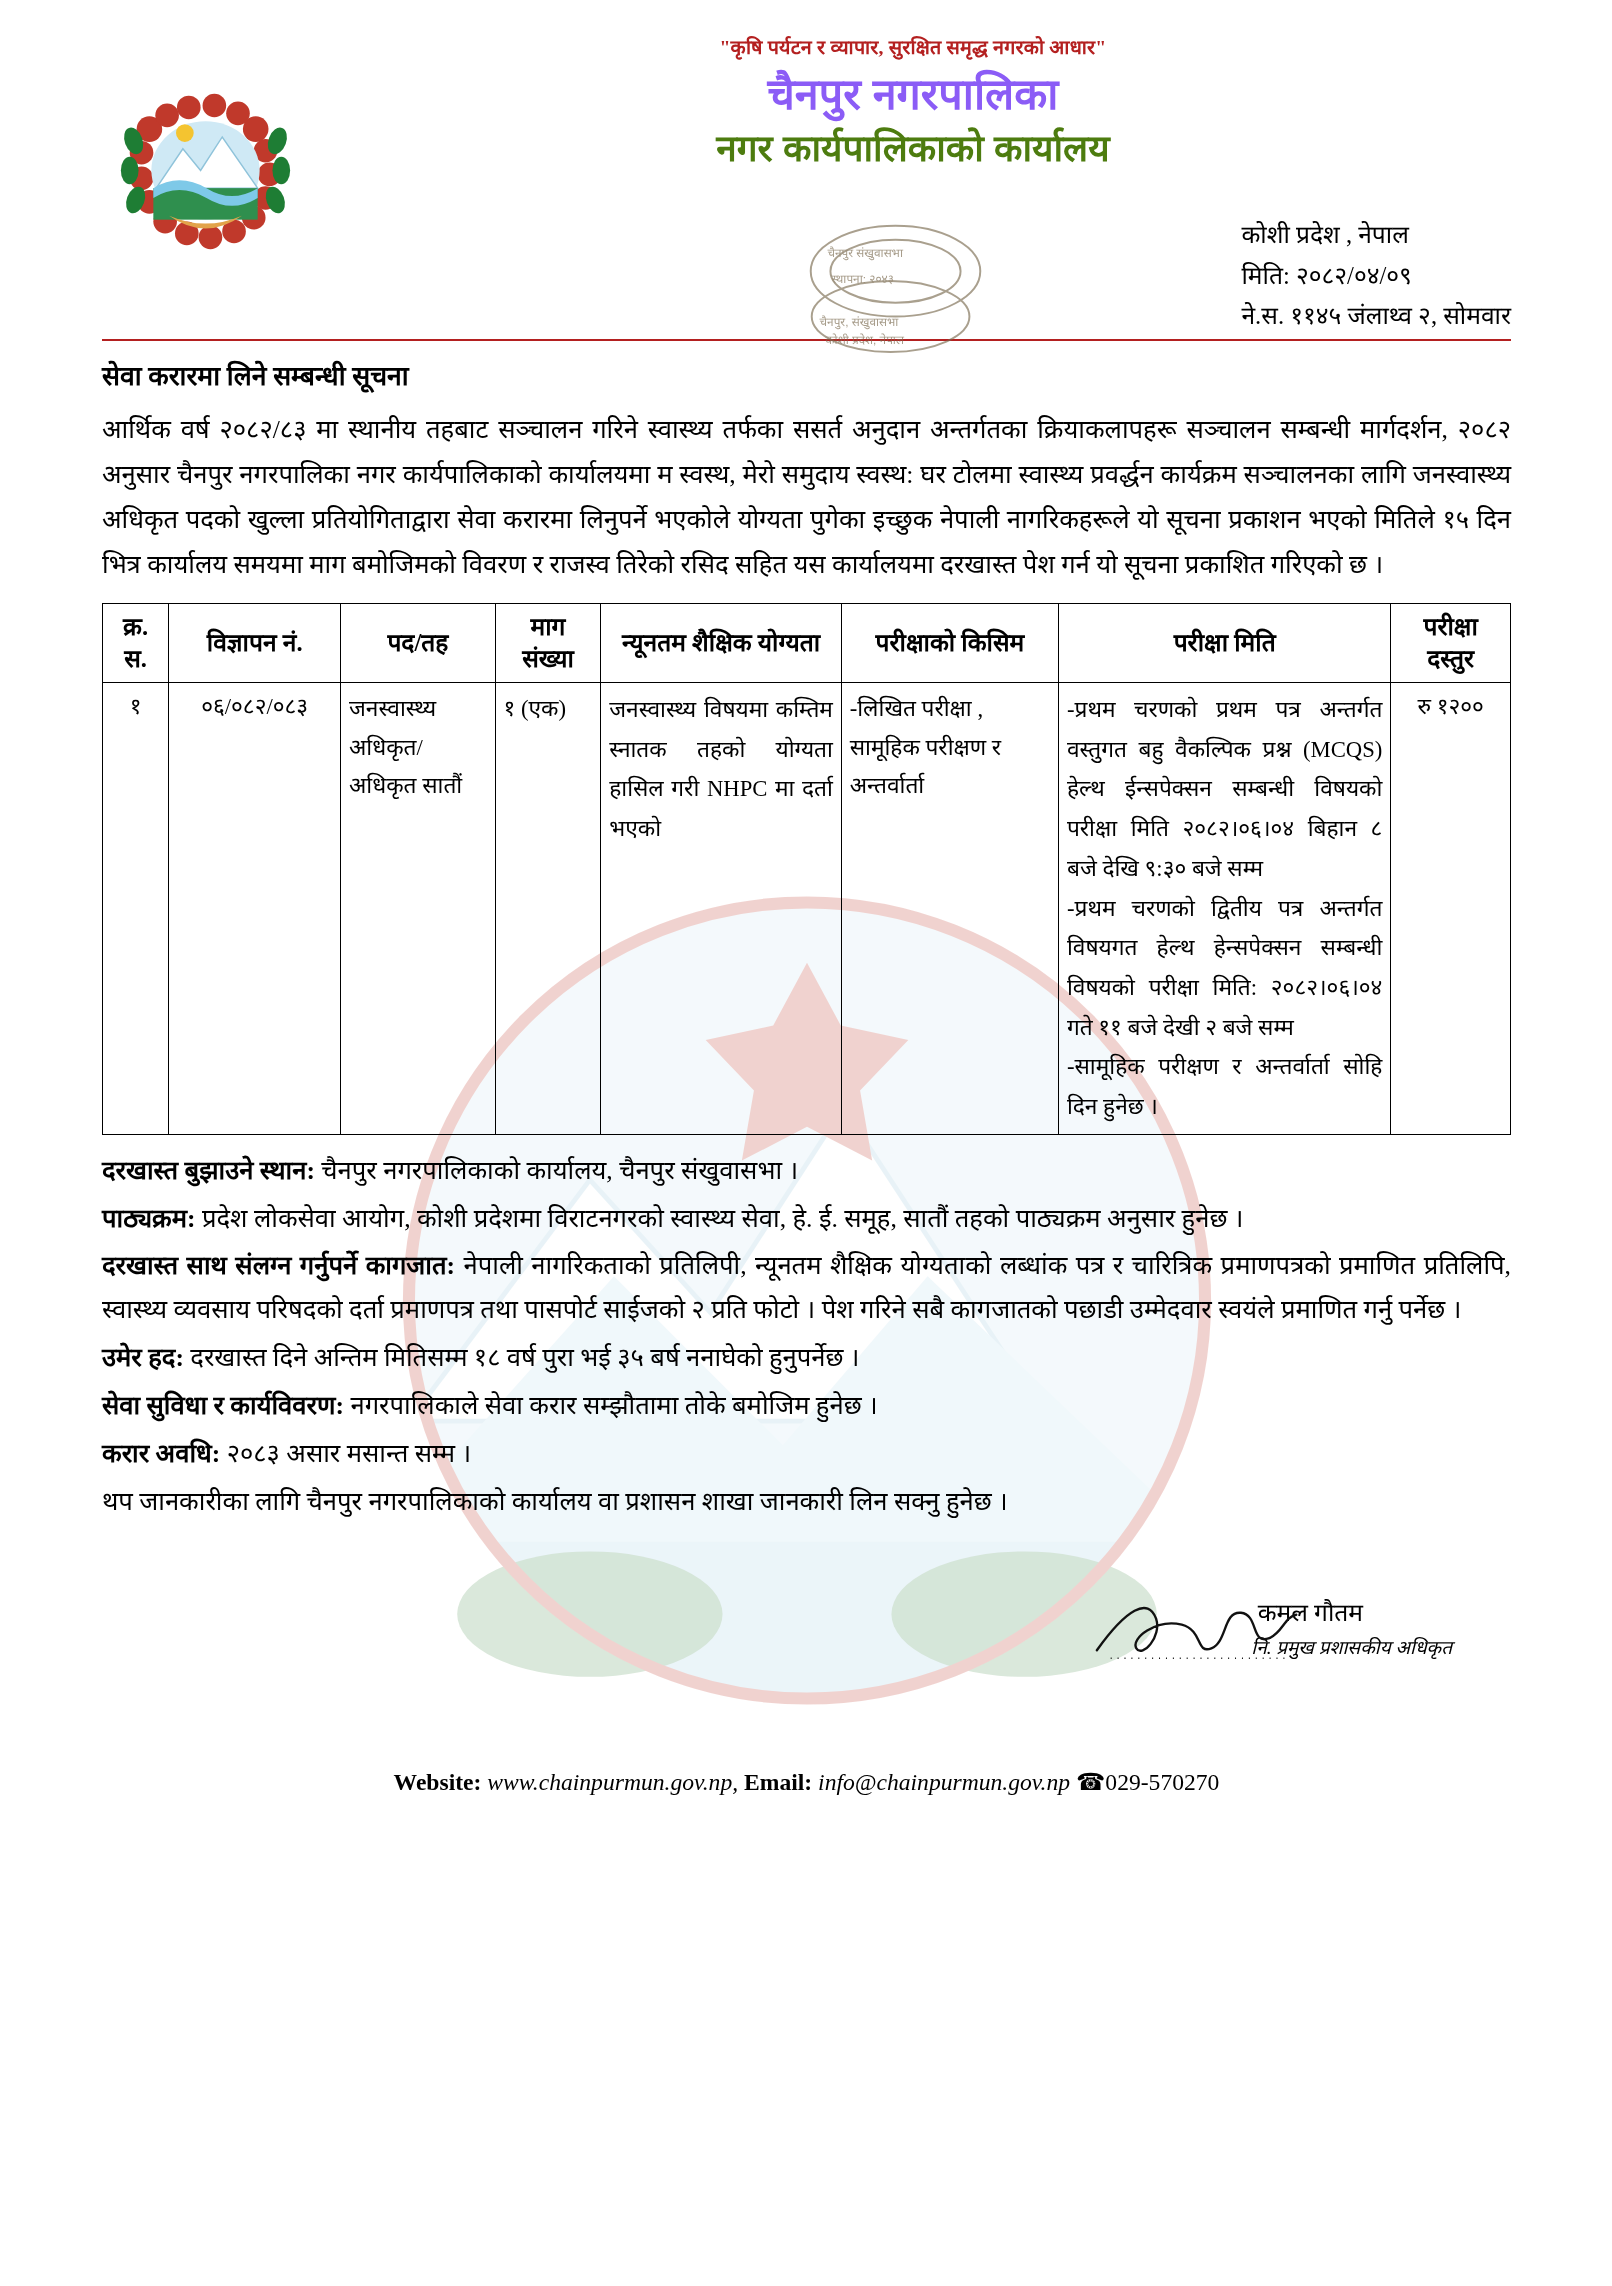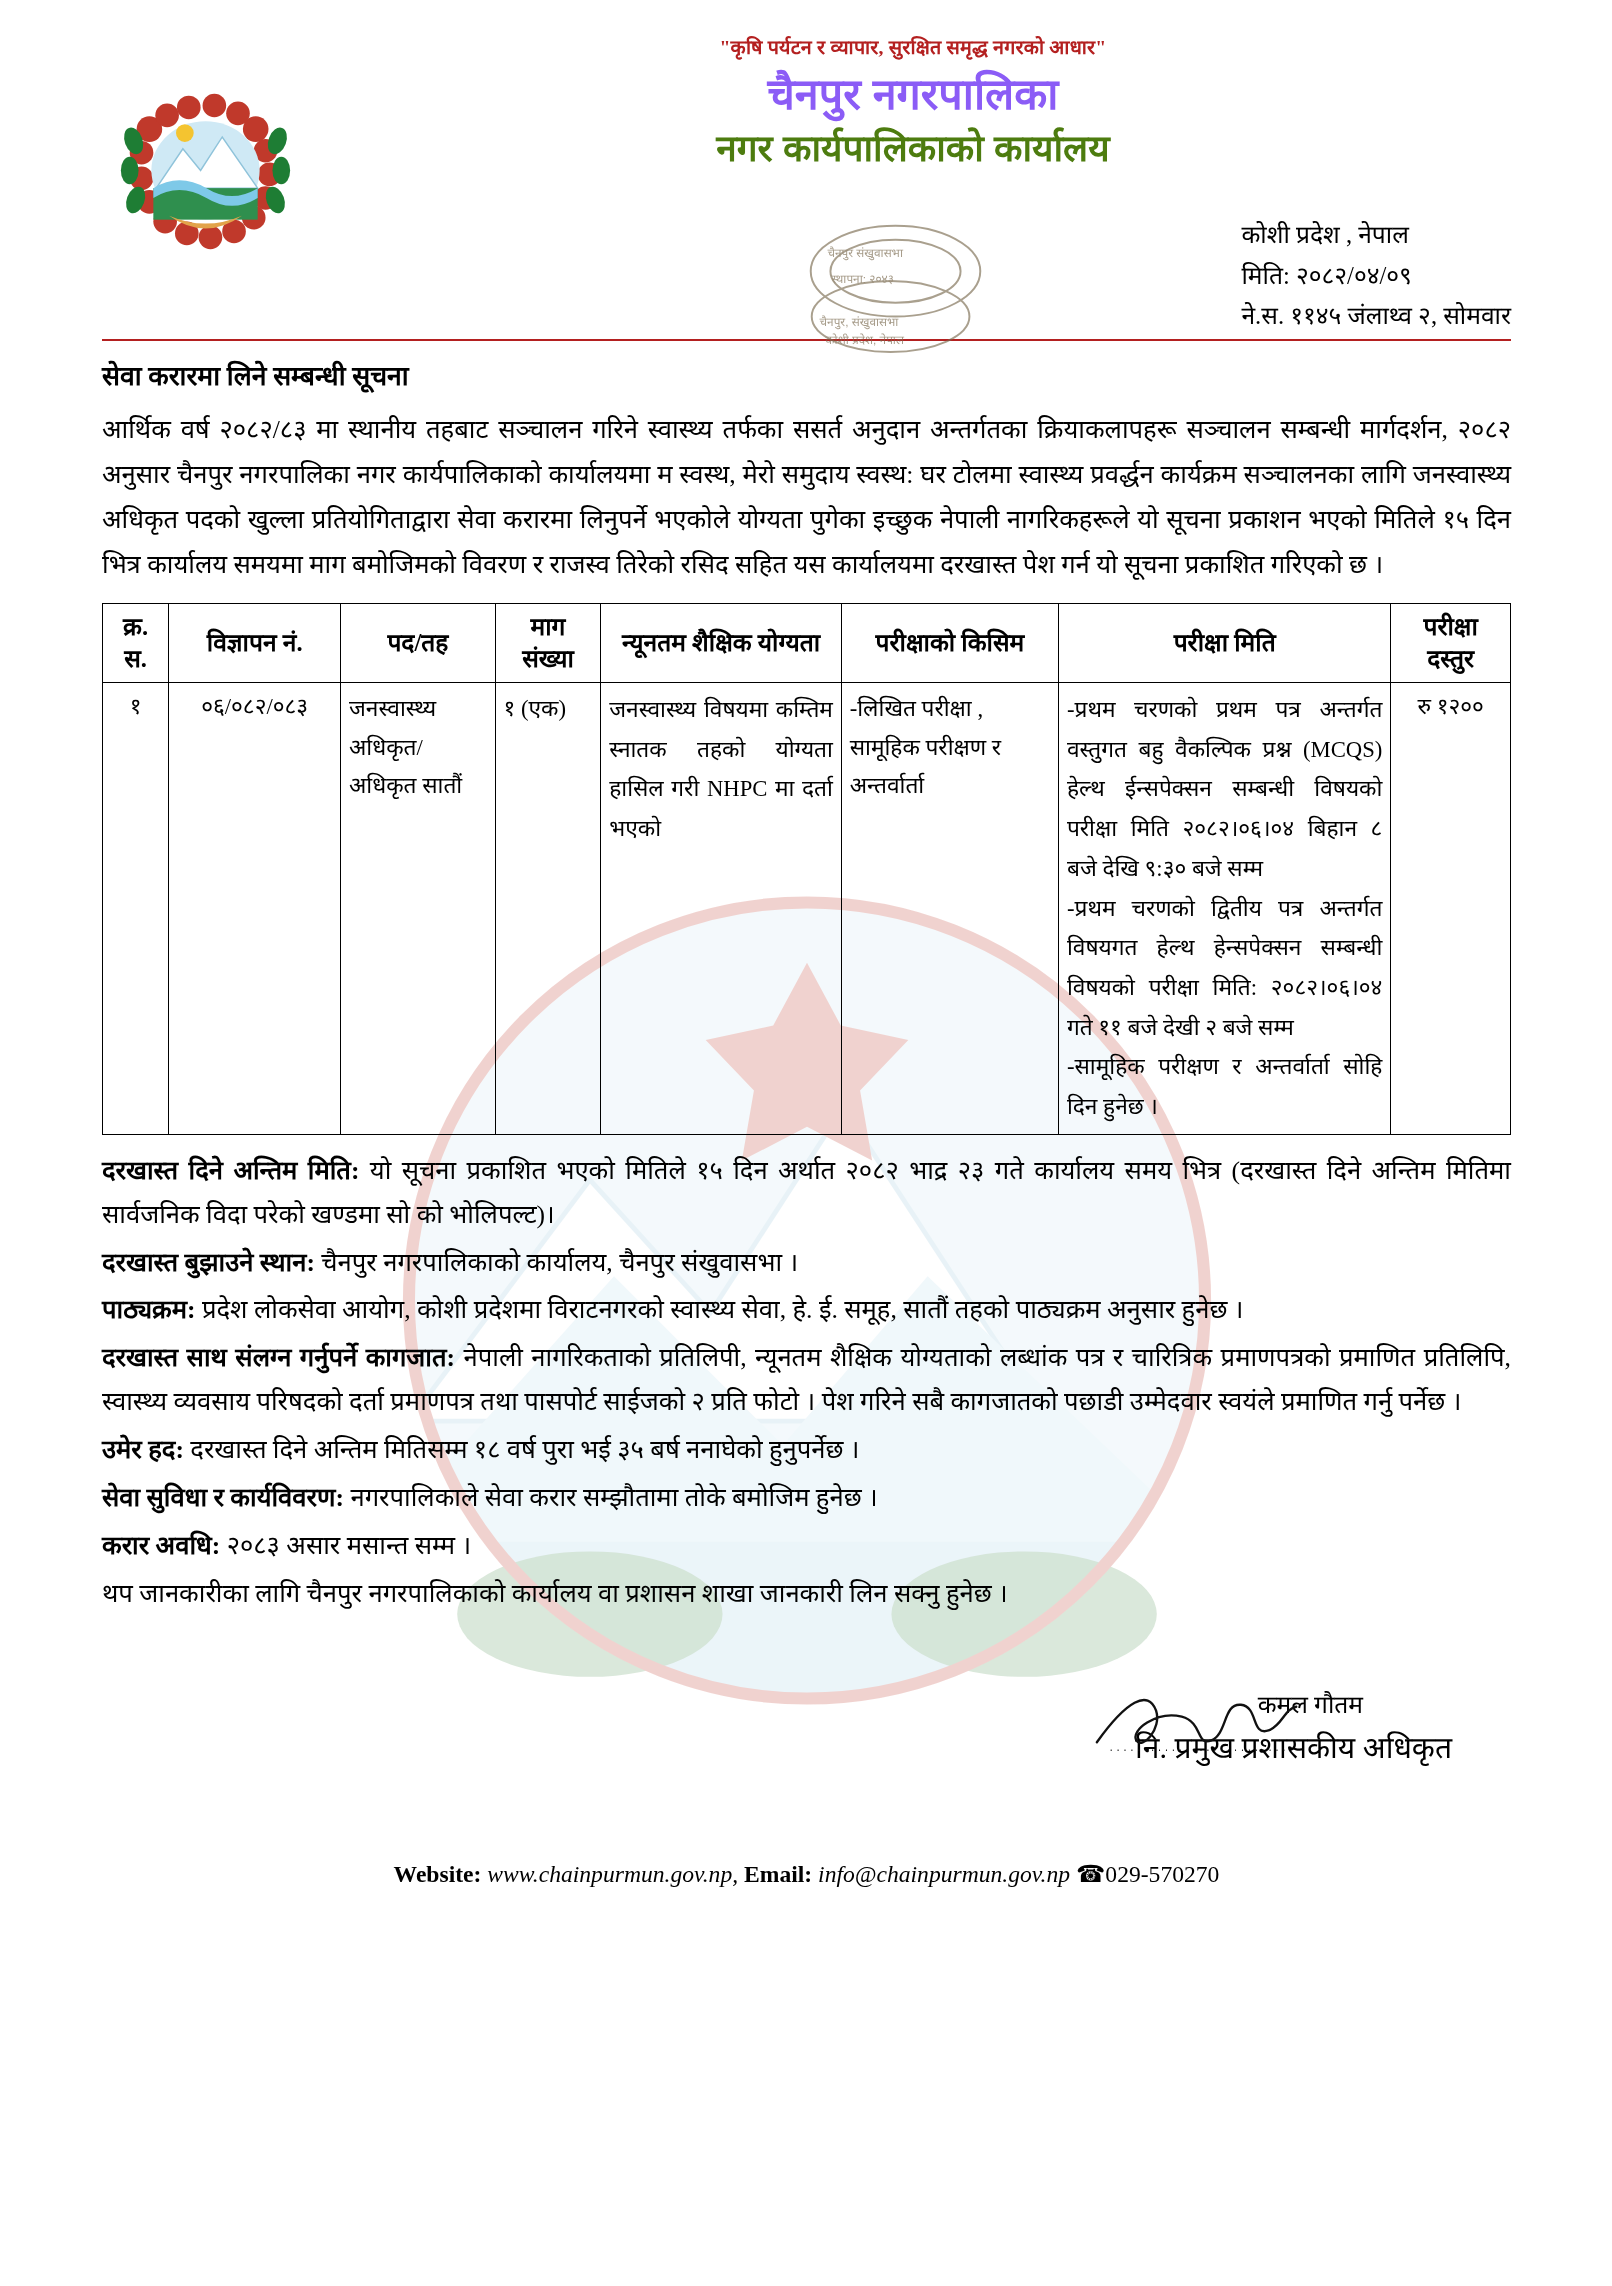--- a/index.html
+++ b/index.html
@@ -154,21 +154,21 @@
   
   .sig-block {
     margin-top: 29.6px;
     text-align: right;
     padding-right: 148px;
     position: relative;
     height: 148px;
   }
   .sig-svg { position: absolute; right: 197px; top: -5.9px; }
   .sig-name { font-size: 24.6px; margin-top: 71px; }
-  .sig-post { font-size: 30px; margin-top: 5.9px; margin-right: -89px; }
+  .sig-post { font-size: 19px; margin-top: 5.9px; margin-right: -89px; font-style: italic; }
 
   .footer {
     text-align: center;
     font-size: 23.6px;
     margin-top: 25px;
     font-family: Liberation Serif, serif;
   }
   .footer b { font-weight: bold; }
   .footer i { font-style: italic; }
 </style>
@@ -311,23 +311,20 @@
         <td class="j" style="white-space: pre-line;">-प्रथम चरणको प्रथम पत्र अन्तर्गत वस्तुगत बहु वैकल्पिक प्रश्न (MCQS) हेल्थ ईन्सपेक्सन सम्बन्धी विषयको परीक्षा मिति २०८२।०६।०४ बिहान ८ बजे देखि ९:३० बजे सम्म
 -प्रथम चरणको द्वितीय पत्र अन्तर्गत विषयगत हेल्थ हेन्सपेक्सन सम्बन्धी विषयको परीक्षा मिति: २०८२।०६।०४ गते ११ बजे देखी २ बजे सम्म
 -सामूहिक परीक्षण र अन्तर्वार्ता सोहि दिन हुनेछ ।</td>
         <td class="c">रु १२००</td>
       </tr>
     </tbody>
   </table>
 
   <div class="details">
     <p>
-      <span class="lbl">दरखास्त दिने अन्तिम मिति:</span><span> यो सूचना प्रकाशित भएको मितिले १५ दिन  अर्थात २०८२ भाद्र २३ गते कार्यालय समय भित्र (दरखास्त दिने अन्तिम मितिमा सार्वजनिक विदा परेको खण्डमा सो को भोलिपल्ट)।</span>
-    </p>
-    <p>
       <span class="lbl">दरखास्त बुझाउने स्थान:</span><span> चैनपुर नगरपालिकाको कार्यालय, चैनपुर संखुवासभा ।</span>
     </p>
     <p>
       <span class="lbl">पाठ्यक्रम:</span><span> प्रदेश लोकसेवा आयोग, कोशी प्रदेशमा विराटनगरको स्वास्थ्य सेवा, हे. ई. समूह, सातौं तहको पाठ्यक्रम अनुसार हुनेछ ।</span>
     </p>
     <p>
       <span class="lbl">दरखास्त साथ संलग्न गर्नुपर्ने कागजात:</span><span> नेपाली नागरिकताको प्रतिलिपी,  न्यूनतम शैक्षिक योग्यताको लब्धांक पत्र र चारित्रिक प्रमाणपत्रको प्रमाणित प्रतिलिपि, स्वास्थ्य व्यवसाय परिषदको दर्ता प्रमाणपत्र तथा पासपोर्ट साईजको २ प्रति फोटो । पेश गरिने सबै कागजातको पछाडी उम्मेदवार स्वयंले प्रमाणित गर्नु पर्नेछ ।</span>
     </p>
     <p>
       <span class="lbl">उमेर हद:</span><span> दरखास्त दिने अन्तिम मितिसम्म १८ वर्ष पुरा भई ३५ बर्ष ननाघेको हुनुपर्नेछ ।</span>

